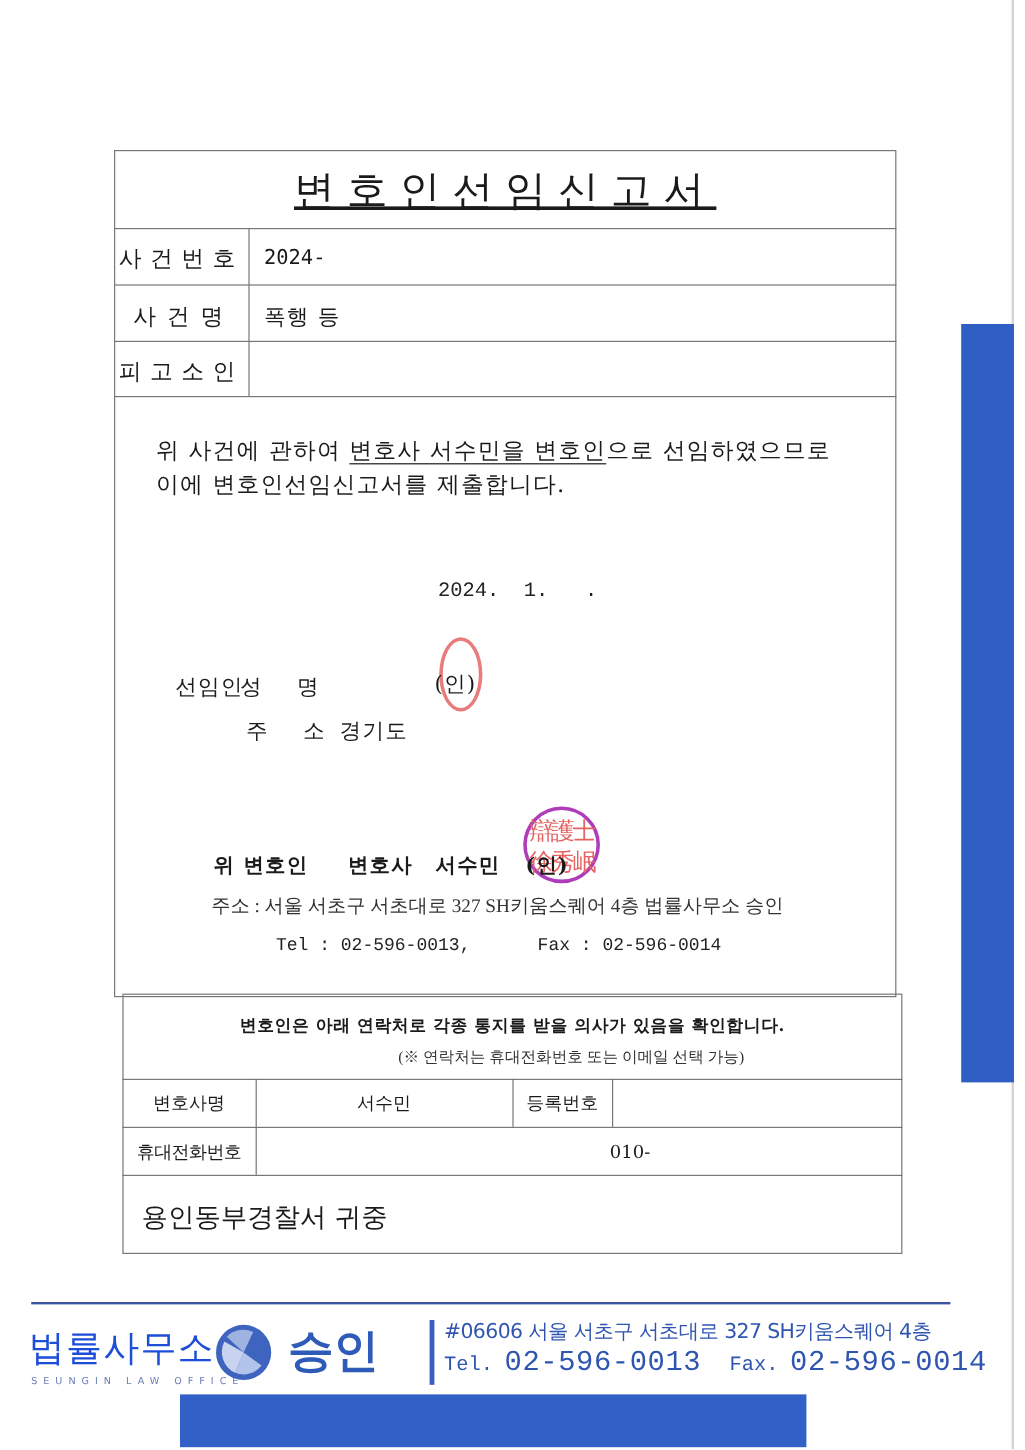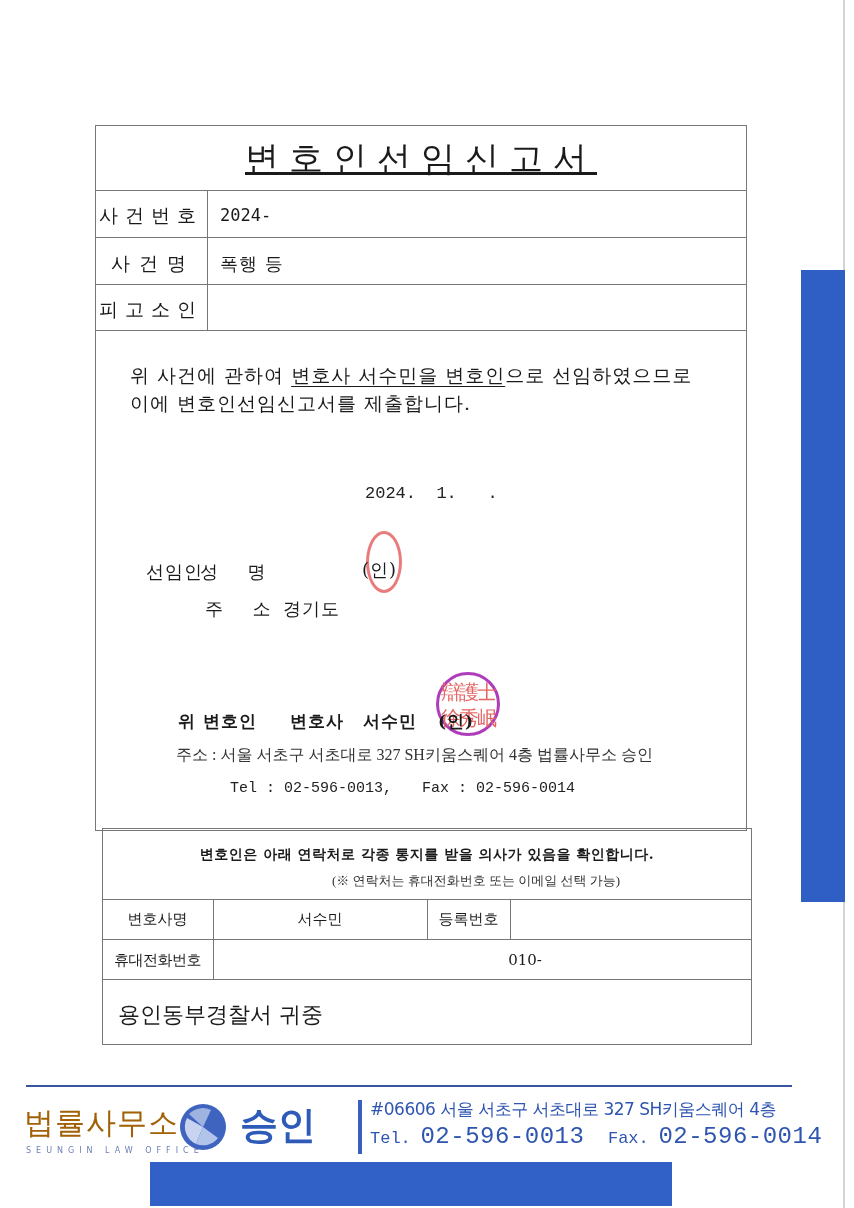--- a/index.html
+++ b/index.html
@@ -34,21 +34,21 @@
     color:#e04848; font-size:20px; line-height:26px; text-align:center;
     font-family:"DejaVu Serif", serif; opacity:0.85; box-sizing:border-box;
     padding-top:4px; letter-spacing:-2px;
   }
 
   .bold { font-weight:bold; }
   .center { text-align:center; }
 
   
   .foot-rule { left:26px; top:1085px; width:766px; height:2px; background:#3a55a0; }
-  .firm-kr { font-family:Liberation Sans, sans-serif; font-size:30px; color:#a16207; letter-spacing:1px; }
+  .firm-kr { font-family:Liberation Sans, sans-serif; font-size:30px; color:#1d4ed8; letter-spacing:1px; }
   .firm-en { font-family:"DejaVu Sans", sans-serif; font-size:8px; color:#6b7fb8; letter-spacing:5px; }
   .firm-name { font-family:"DejaVu Sans", sans-serif; font-size:38px; color:#2f5bb8; font-weight:bold; }
   .foot-divider { left:358px; top:1100px; width:4px; height:54px; background:#3a5fc0; }
   .foot-addr { font-family:"DejaVu Sans", sans-serif; font-size:17px; color:#2f55b0; letter-spacing:-0.5px; }
   .foot-tel { font-family:Liberation Mono, monospace; color:#2f55b0; }
   .foot-tel .k { font-size:17px; }
   .foot-tel .n { font-size:24px; letter-spacing:0.5px; }
 </style>
 </head>
 <body>
@@ -92,21 +92,21 @@
 <div class="abs body-txt bold" style="left:178px; top:710px; font-size:17px;">위 변호인</div>
 <div class="abs body-txt bold" style="left:290px; top:710px; font-size:17px;">변호사</div>
 <div class="abs body-txt bold" style="left:363px; top:710px; font-size:17px;">서수민</div>
 <div class="abs stamp-round" style="left:436px; top:672px;">
   <span>辯</span><span>護</span><span>士</span><br>
   <span>徐</span><span>秀</span><span>岷</span>
 </div>
 <div class="abs body-txt bold" style="left:438px; top:710px; font-size:17px;">(인)</div>
 <div class="abs sm" style="left:176px; top:745px; font-size:16px;">주소 : 서울 서초구 서초대로 327 SH키움스퀘어 4층 법률사무소 승인</div>
 <div class="abs mono" style="left:230px; top:780px; font-size:15px;">Tel : 02-596-0013,</div>
-<div class="abs mono" style="left:422px; top:780px; font-size:15px;">Fax : 02-596-0014</div>
+<div class="abs mono" style="left:448px; top:780px; font-size:15px;">Fax : 02-596-0014</div>
 
 <div class="abs frame" style="left:102px; top:828px; width:650px; height:217px;"></div>
 
 <div class="abs center bold" style="left:102px; top:846px; width:650px; font-size:14px; letter-spacing:0.5px;">변호인은 아래 연락처로 각종 통지를 받을 의사가 있음을 확인합니다.</div>
 <div class="abs center sm" style="left:102px; top:872px; width:748px; font-size:13px;">(※ 연락처는 휴대전화번호 또는 이메일 선택 가능)</div>
 
 <div class="abs hline" style="left:102px; top:899px; width:650px;"></div>
 <div class="abs hline" style="left:102px; top:939px; width:650px;"></div>
 <div class="abs hline" style="left:102px; top:979px; width:650px;"></div>
 <div class="abs vline" style="left:213px; top:899px; height:80px;"></div>

